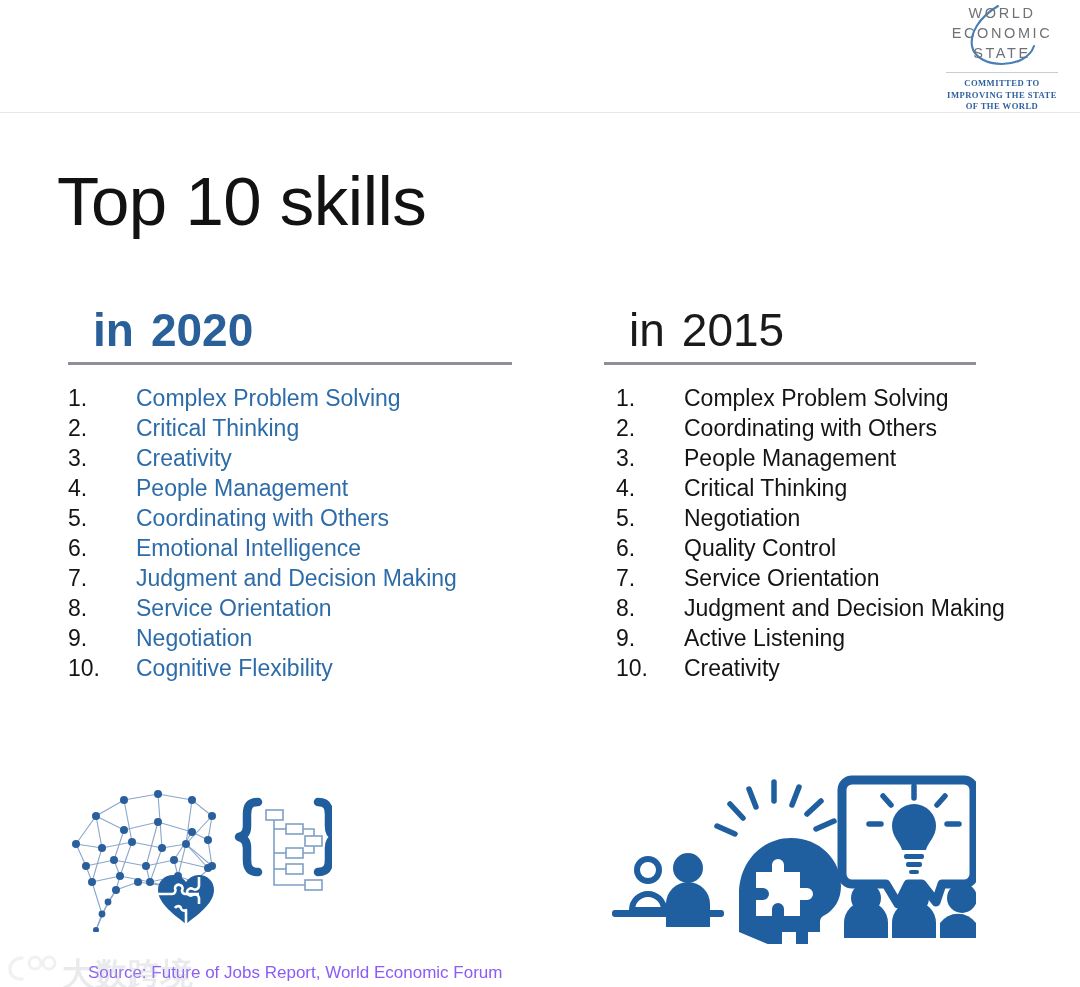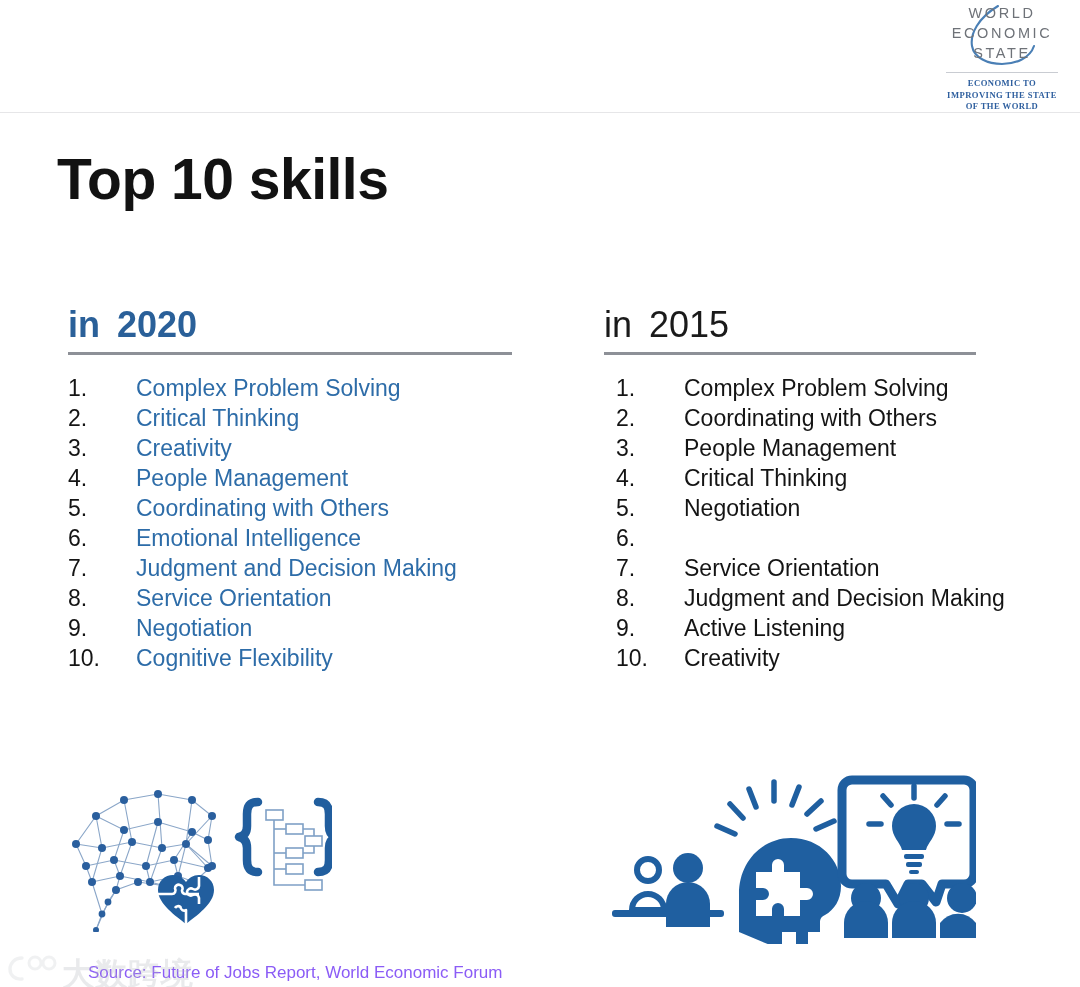--- a/index.html
+++ b/index.html
@@ -74,39 +74,40 @@
     font-size: 8.6px;
     letter-spacing: 0.45px;
     line-height: 11.5px;
     text-align: center;
   }
 
   
   #page-title {
     position: absolute;
     left: 57px;
-    top: 150px;
-    font-size: 57px;
-    font-weight: 700;
+    top: 166px;
+    font-size: 69px;
+    font-weight: 400;
     letter-spacing: -0.5px;
     color: #121212;
     line-height: 1.05;
   }
 
   
   .column { position: absolute; top: 306px; }
   #column-2020 { left: 68px;  width: 444px; }
   #column-2015 { left: 604px; width: 372px; }
 
   .col-header {
-    font-size: 36px;
+    font-size: 46px;
     font-weight: 700;
     line-height: 1.05;
     white-space: nowrap;
     padding-bottom: 2px;
+    margin-left: 25px;
   }
   .col-header .prefix { margin-right: 17px; }
   #header-2020 { color: #2a6099; }
   #header-2015 { color: #1a1a1a; font-weight: 500; }
 
   .col-rule {
     height: 3px;
     margin-top: 6px;
     background: #8d9097;
   }
@@ -194,21 +195,21 @@
   <div id="wef-logo">
     <div class="logo-wordmark">
       <svg id="logo-swoosh" viewBox="0 0 128 64">
         <path d="M60 2 C 40 14, 32 30, 34 42 C 36 54, 50 60, 64 60 C 78 60, 92 54, 96 42" fill="none" stroke="#4a7fb5" stroke-width="2.1" stroke-linecap="round"></path>
       </svg>
       <div class="logo-line" id="logo-word-world">WORLD</div>
       <div class="logo-line" id="logo-word-economic">ECONOMIC</div>
       <div class="logo-line" id="logo-word-forum">STATE</div>
     </div>
     <div id="logo-tagline-rule"></div>
-    <div class="logo-tagline-line">ECONOMIC TO</div>
+    <div class="logo-tagline-line">COMMITTED TO</div>
     <div class="logo-tagline-line">IMPROVING THE STATE</div>
     <div class="logo-tagline-line">OF THE WORLD</div>
   </div>
 </div>
 
 <div id="page-title">Top 10 skills</div>
 
 <div class="column" id="column-2020">
   <div class="col-header" id="header-2020">
     <span class="prefix">in</span><span>2020</span>
@@ -279,20 +280,21 @@
       <li class="skill-row">
         <span class="skill-num">4.</span>
         <span class="skill-label">Critical Thinking</span>
       </li>
       <li class="skill-row">
         <span class="skill-num">5.</span>
         <span class="skill-label">Negotiation</span>
       </li>
       <li class="skill-row">
         <span class="skill-num">6.</span>
+        <span class="skill-label">Quality Control</span>
       </li>
       <li class="skill-row">
         <span class="skill-num">7.</span>
         <span class="skill-label">Service Orientation</span>
       </li>
       <li class="skill-row">
         <span class="skill-num">8.</span>
         <span class="skill-label">Judgment and Decision Making</span>
       </li>
       <li class="skill-row">

